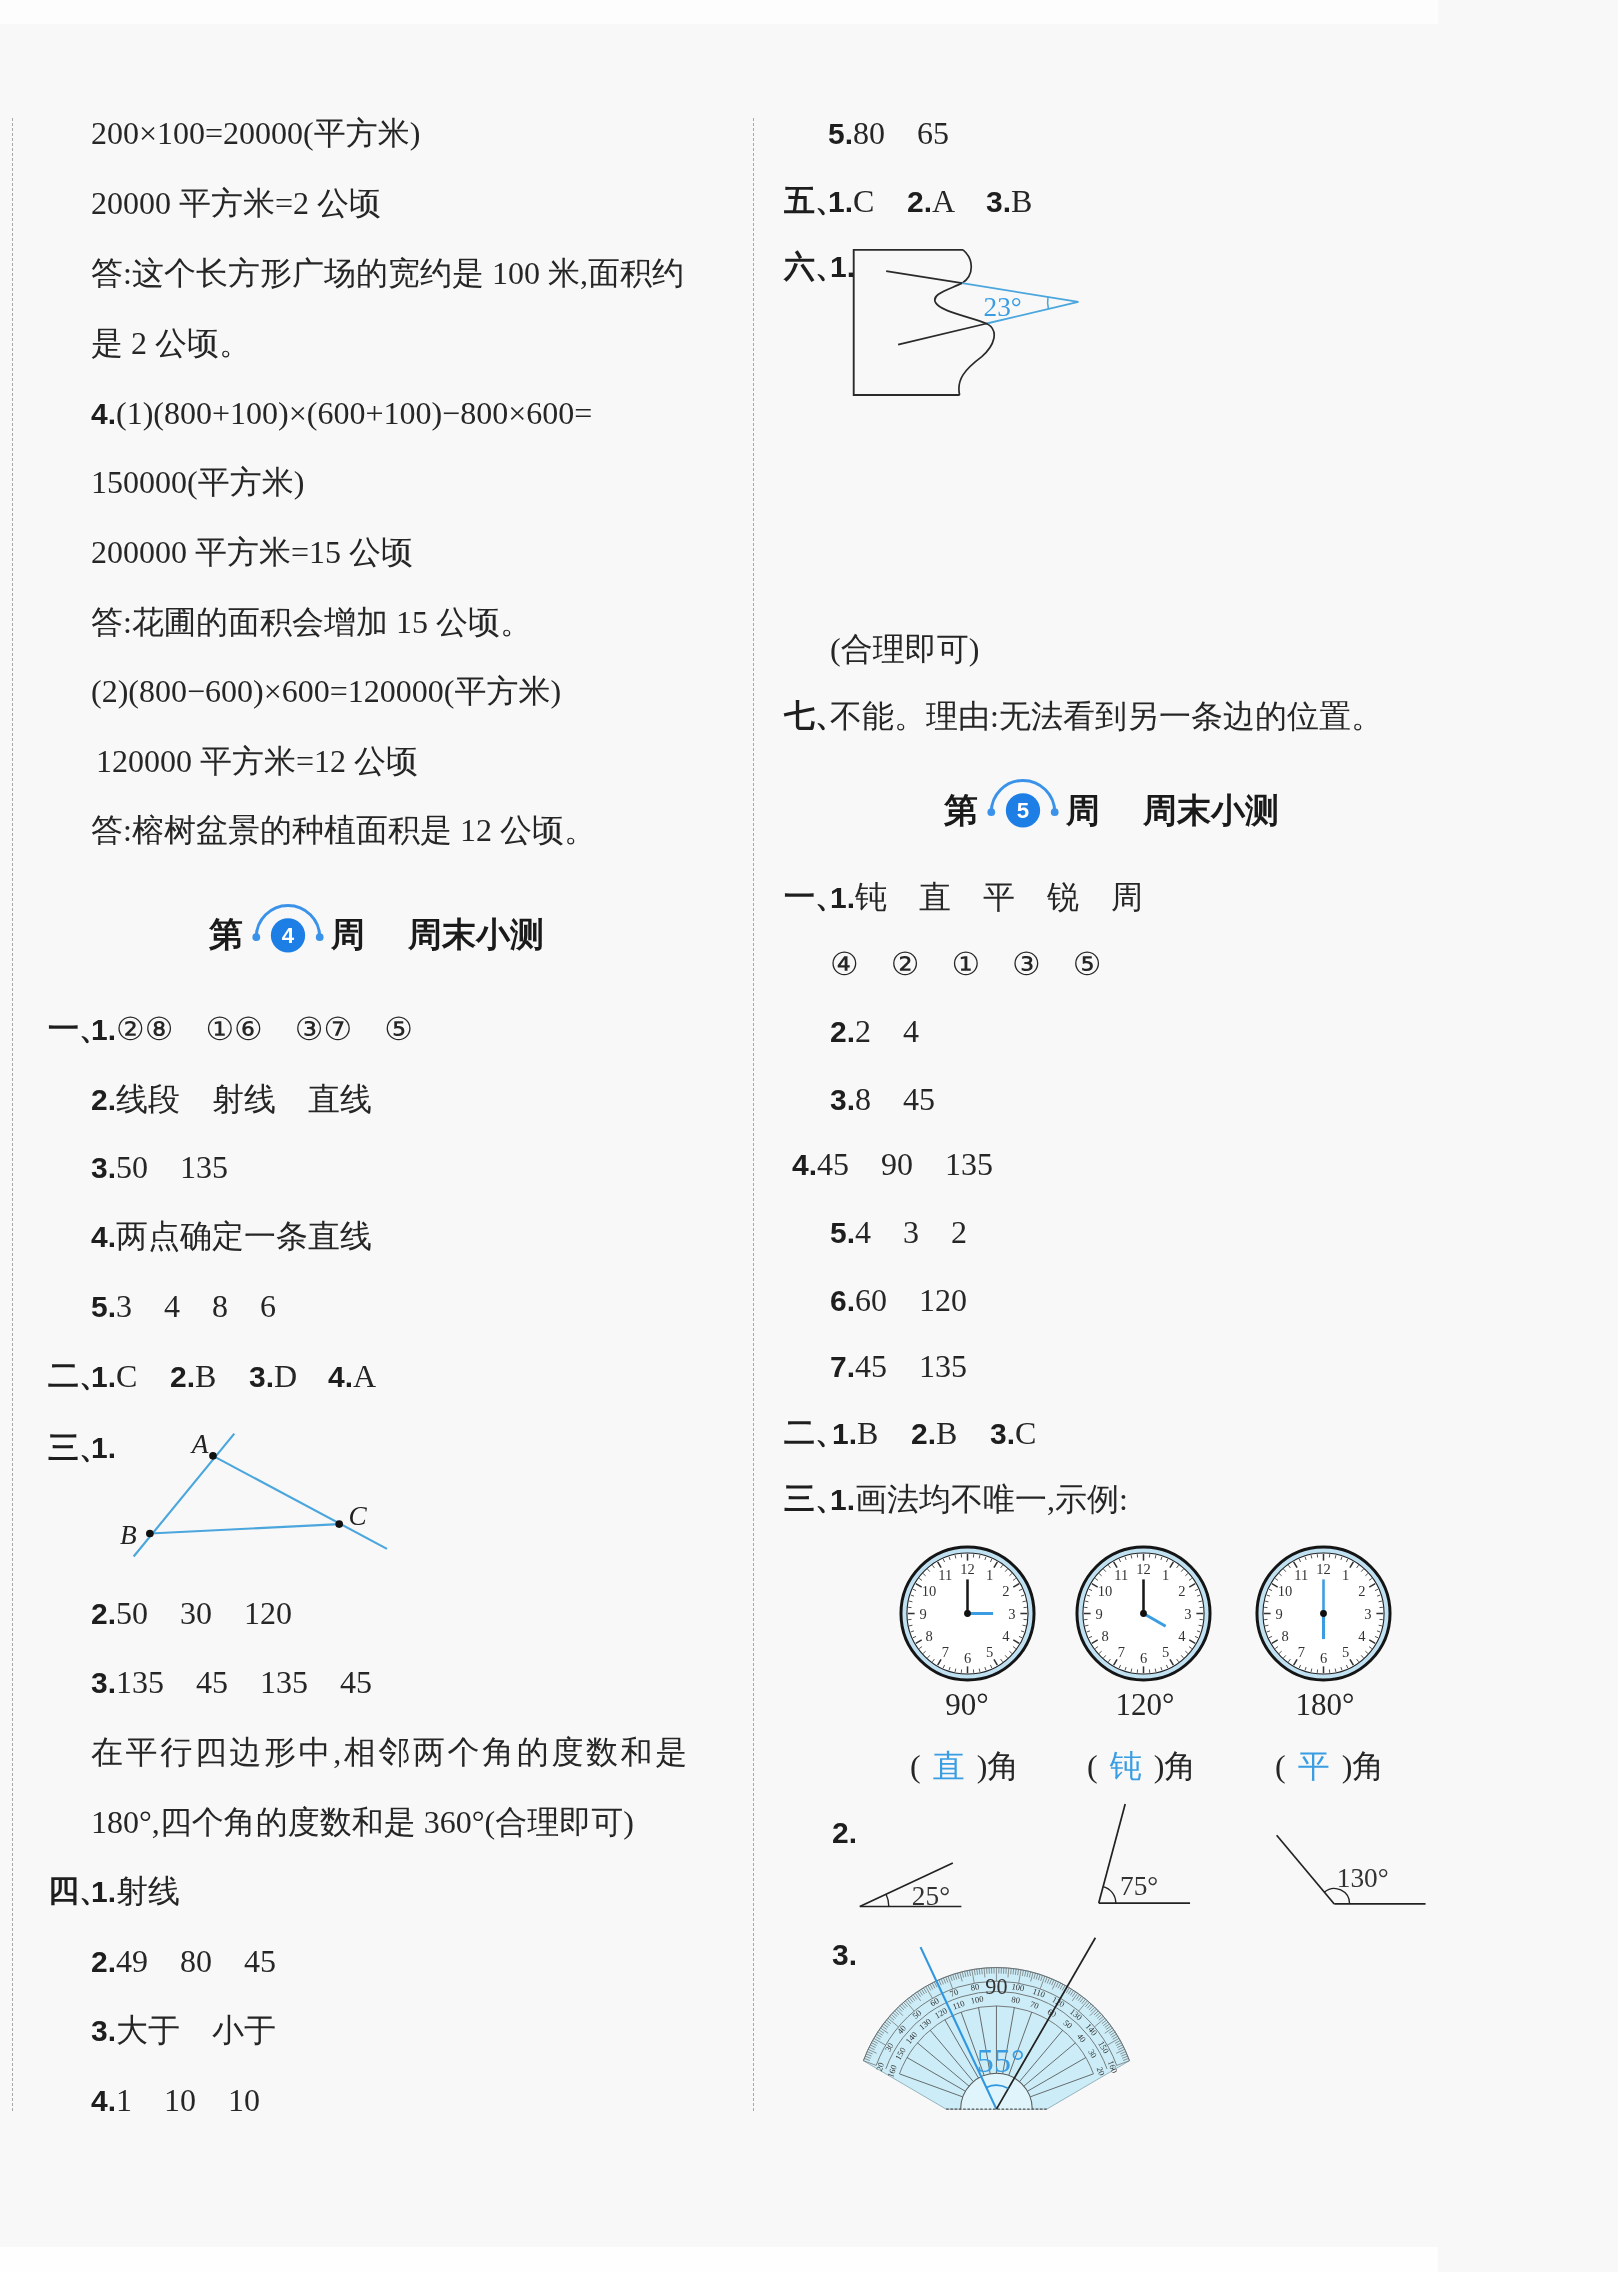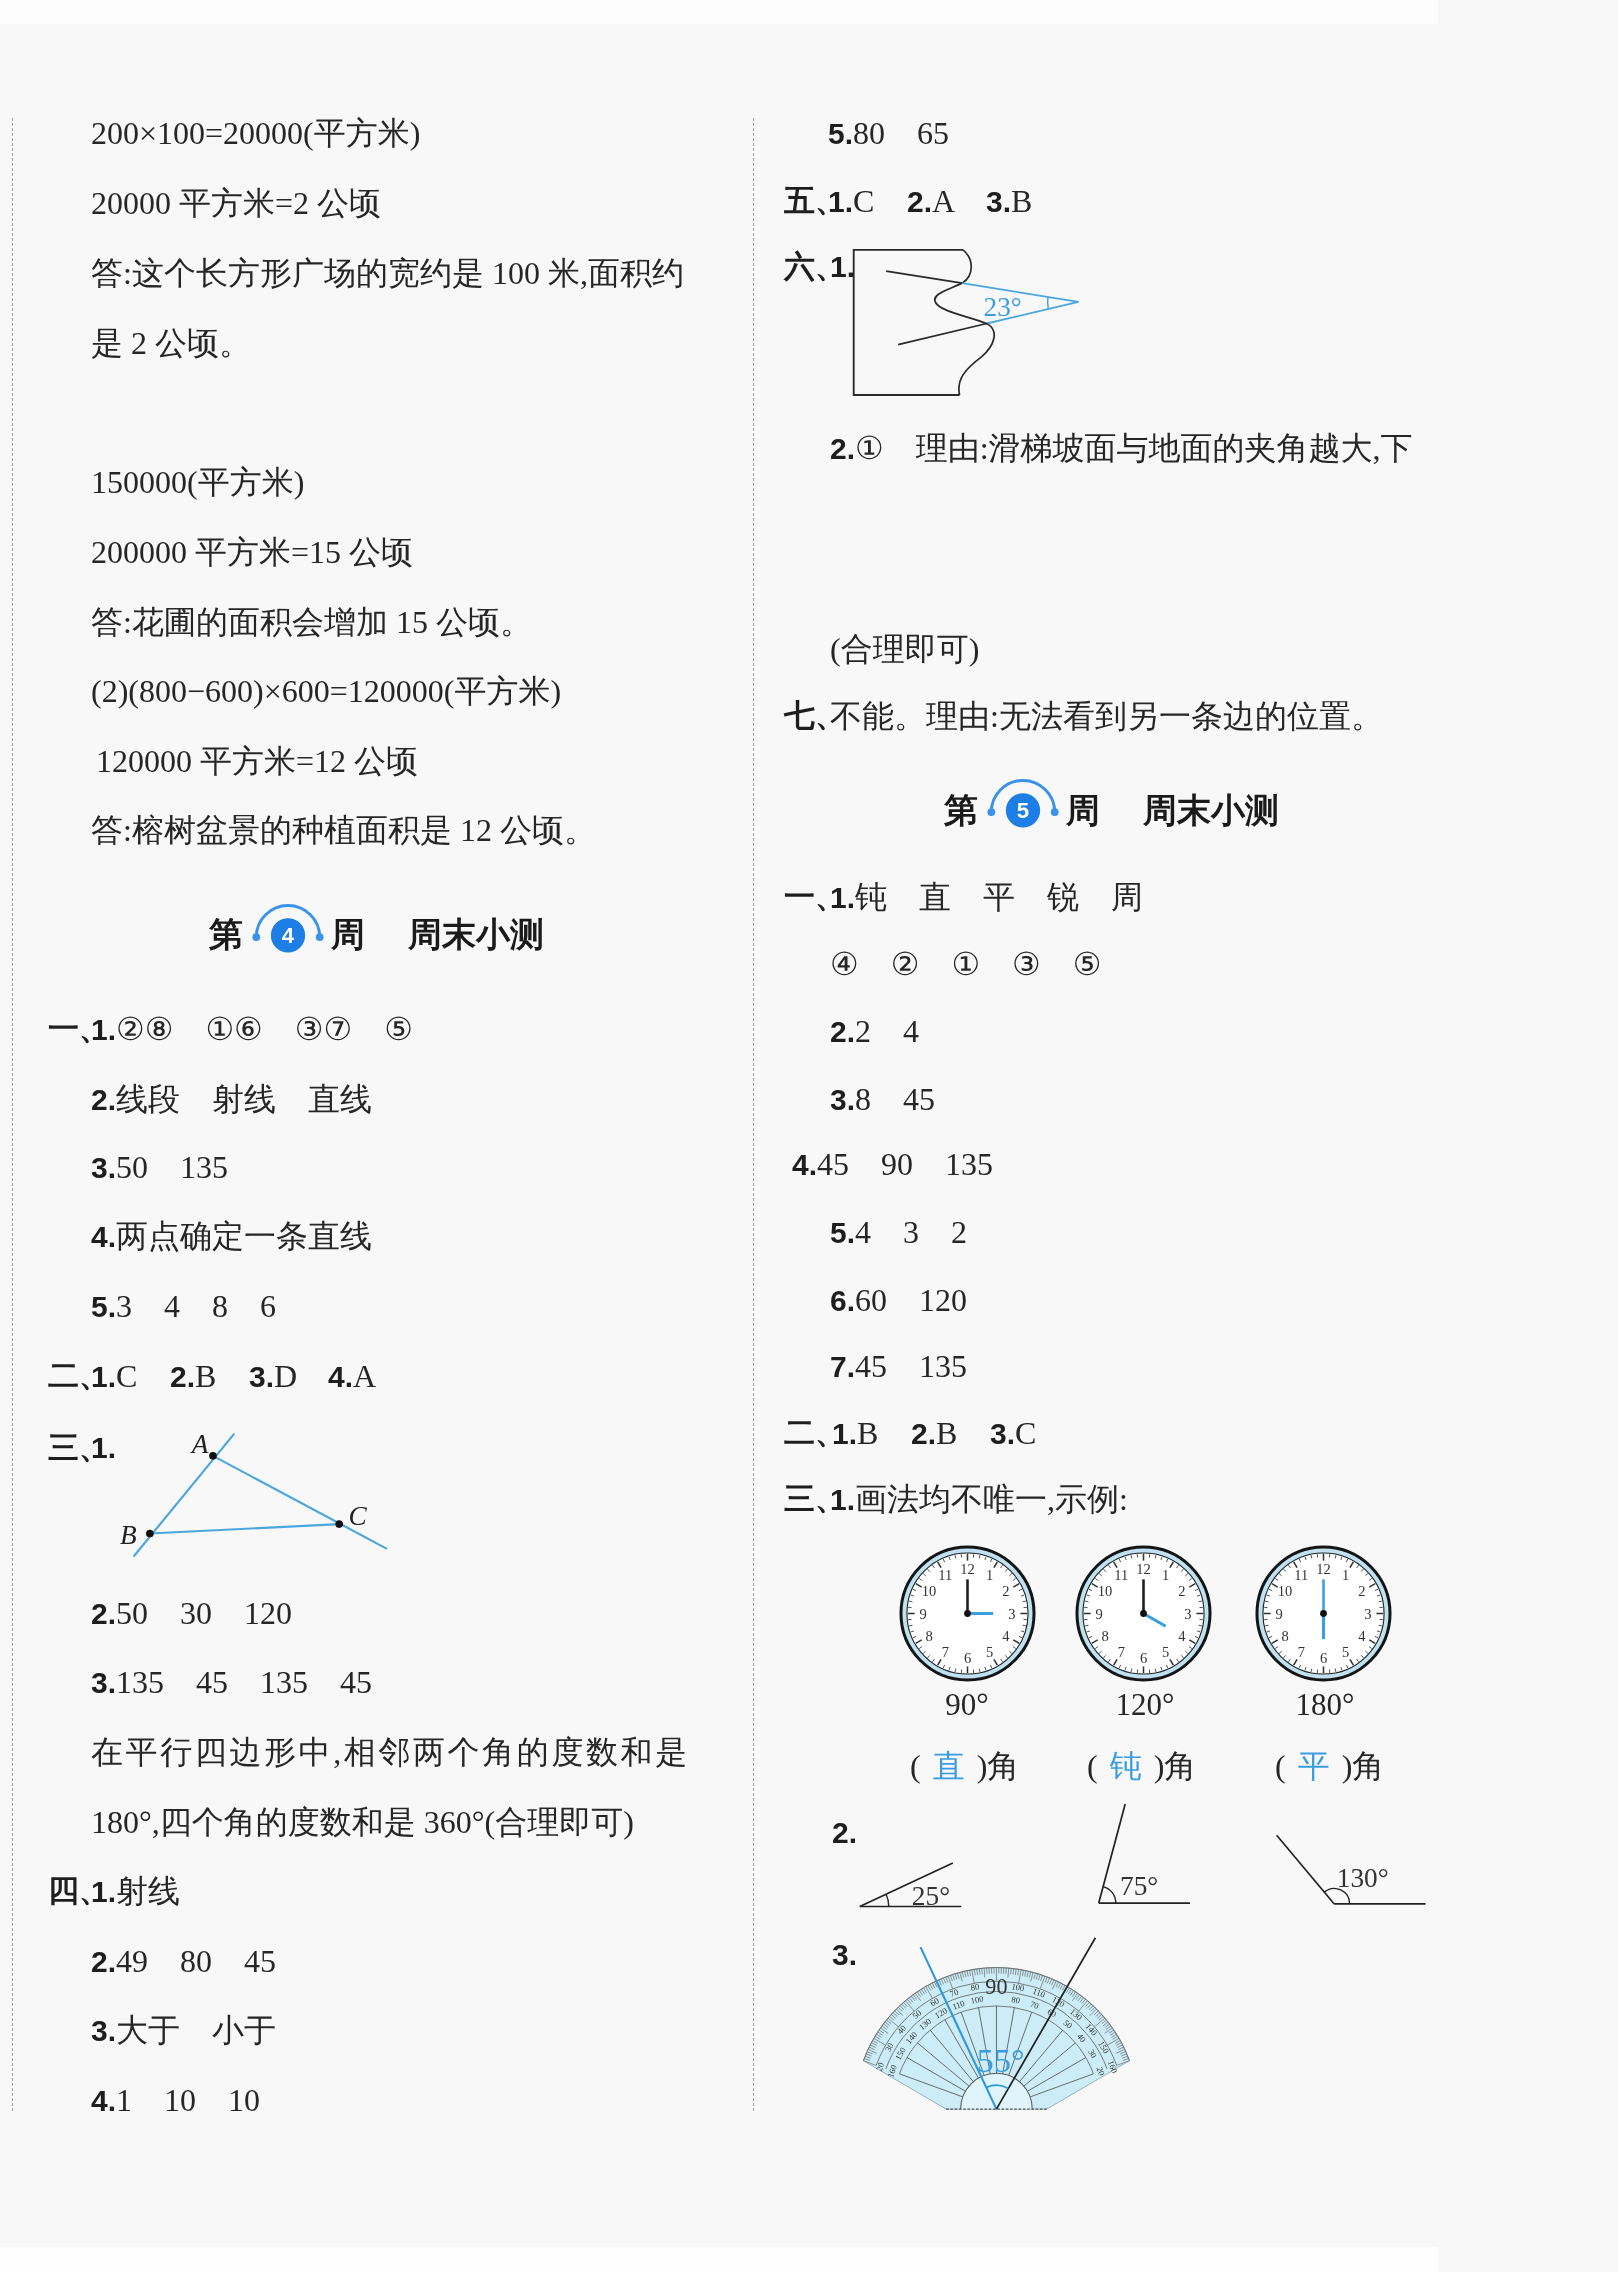--- a/index.html
+++ b/index.html
@@ -31,20 +31,23 @@
   <div class="topband"></div>
   <div class="bottomband"></div>
   <div class="vdash" style="left:12px"></div>
   <div class="vdash" style="left:753px"></div>
 
   <div class="ln" style="left:91px;top:114px">200×100=20000(平方米)</div>
   <div class="ln" style="left:91px;top:184px">20000 平方米=2 公顷</div>
   <div class="ln" style="left:91px;top:254px">答:这个长方形广场的宽约是 100 米,面积约</div>
   <div class="ln" style="left:91px;top:324px">是 2 公顷。</div>
 
+  <div class="ln" style="left:91px;top:394px">
+    <span class="num">4.</span><span>(1)(800+100)×(600+100)−800×600=</span>
+  </div>
   <div class="ln" style="left:91px;top:463px">150000(平方米)</div>
   <div class="ln" style="left:91px;top:533px">200000 平方米=15 公顷</div>
   <div class="ln" style="left:91px;top:603px">答:花圃的面积会增加 15 公顷。</div>
   <div class="ln" style="left:91px;top:672px">(2)(800−600)×600=120000(平方米)</div>
   <div class="ln" style="left:96px;top:742px">120000 平方米=12 公顷</div>
   <div class="ln" style="left:91px;top:811px">答:榕树盆景的种植面积是 12 公顷。</div>
 
   <div class="hd" style="left:209px;top:914px">第</div>
   <svg style="left:252px;top:896px" width="72" height="60" viewBox="0 0 84 70">
     <path d="M5,48 A37,37 0 0,1 79,48" fill="none" stroke="#3b93e9" stroke-width="3.5"></path>
@@ -130,23 +133,20 @@
     <path d="M1128,293 L1000,293 L1000,463 L1124,463" fill="none" stroke="#2a2a2a" stroke-width="2.2"></path>
     <path d="M1128,293 C1140,303 1142,322 1127,332 C1110,340 1090,345 1096,355 C1102,366 1140,372 1157,380 C1170,388 1165,405 1150,418 C1130,433 1120,445 1124,463" fill="none" stroke="#2a2a2a" stroke-width="2"></path>
     <line x1="1038" y1="318" x2="1127" y2="332" stroke="#2a2a2a" stroke-width="2"></line>
     <line x1="1052" y1="404" x2="1157" y2="379" stroke="#2a2a2a" stroke-width="2"></line>
     <line x1="1127" y1="332" x2="1263" y2="354" stroke="#4aa6dd" stroke-width="2.2"></line>
     <line x1="1157" y1="379" x2="1263" y2="354" stroke="#4aa6dd" stroke-width="2.2"></line>
     <path d="M1227.5,348.2 A36,36 0 0,0 1228,362.3" fill="none" stroke="#4aa6dd" stroke-width="1.8"></path>
     <text x="1152" y="371" font-size="32" fill="#3a9de2">23°</text>
   </svg>
 
-  <div class="ln" style="left:830px;top:429px">
-    <span class="num">2.</span><span>①</span><span class="ans" style="margin-left:32px">理由:滑梯坡面与地面的夹角越大,下</span>
-  </div>
   <div class="ln" style="left:830px;top:630px">(合理即可)</div>
 
   <div class="ln sec" style="left:784px;top:697px">七、</div>
   <div class="ln" style="left:830px;top:697px">不能。理由:无法看到另一条边的位置。</div>
 
   <div class="hd" style="left:944px;top:790px">第</div>
   <svg style="left:987px;top:771px" width="72" height="60" viewBox="0 0 84 70">
     <path d="M5,48 A37,37 0 0,1 79,48" fill="none" stroke="#3b93e9" stroke-width="3.5"></path>
     <circle cx="5" cy="48" r="4.5" fill="#3b93e9"></circle>
     <circle cx="79" cy="48" r="4.5" fill="#3b93e9"></circle>

